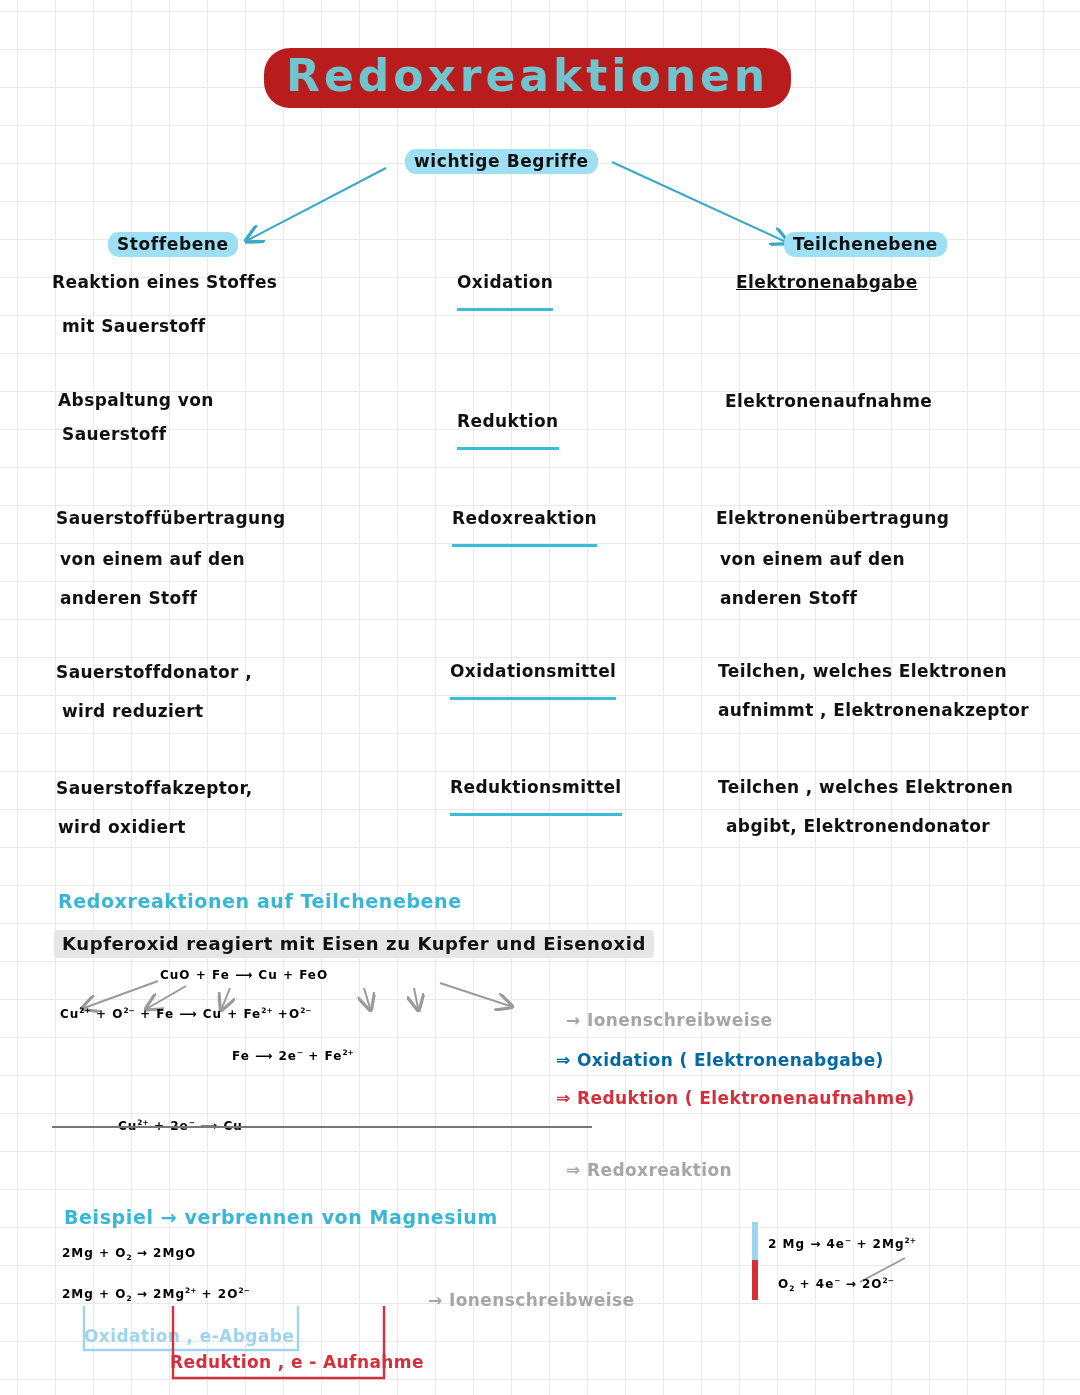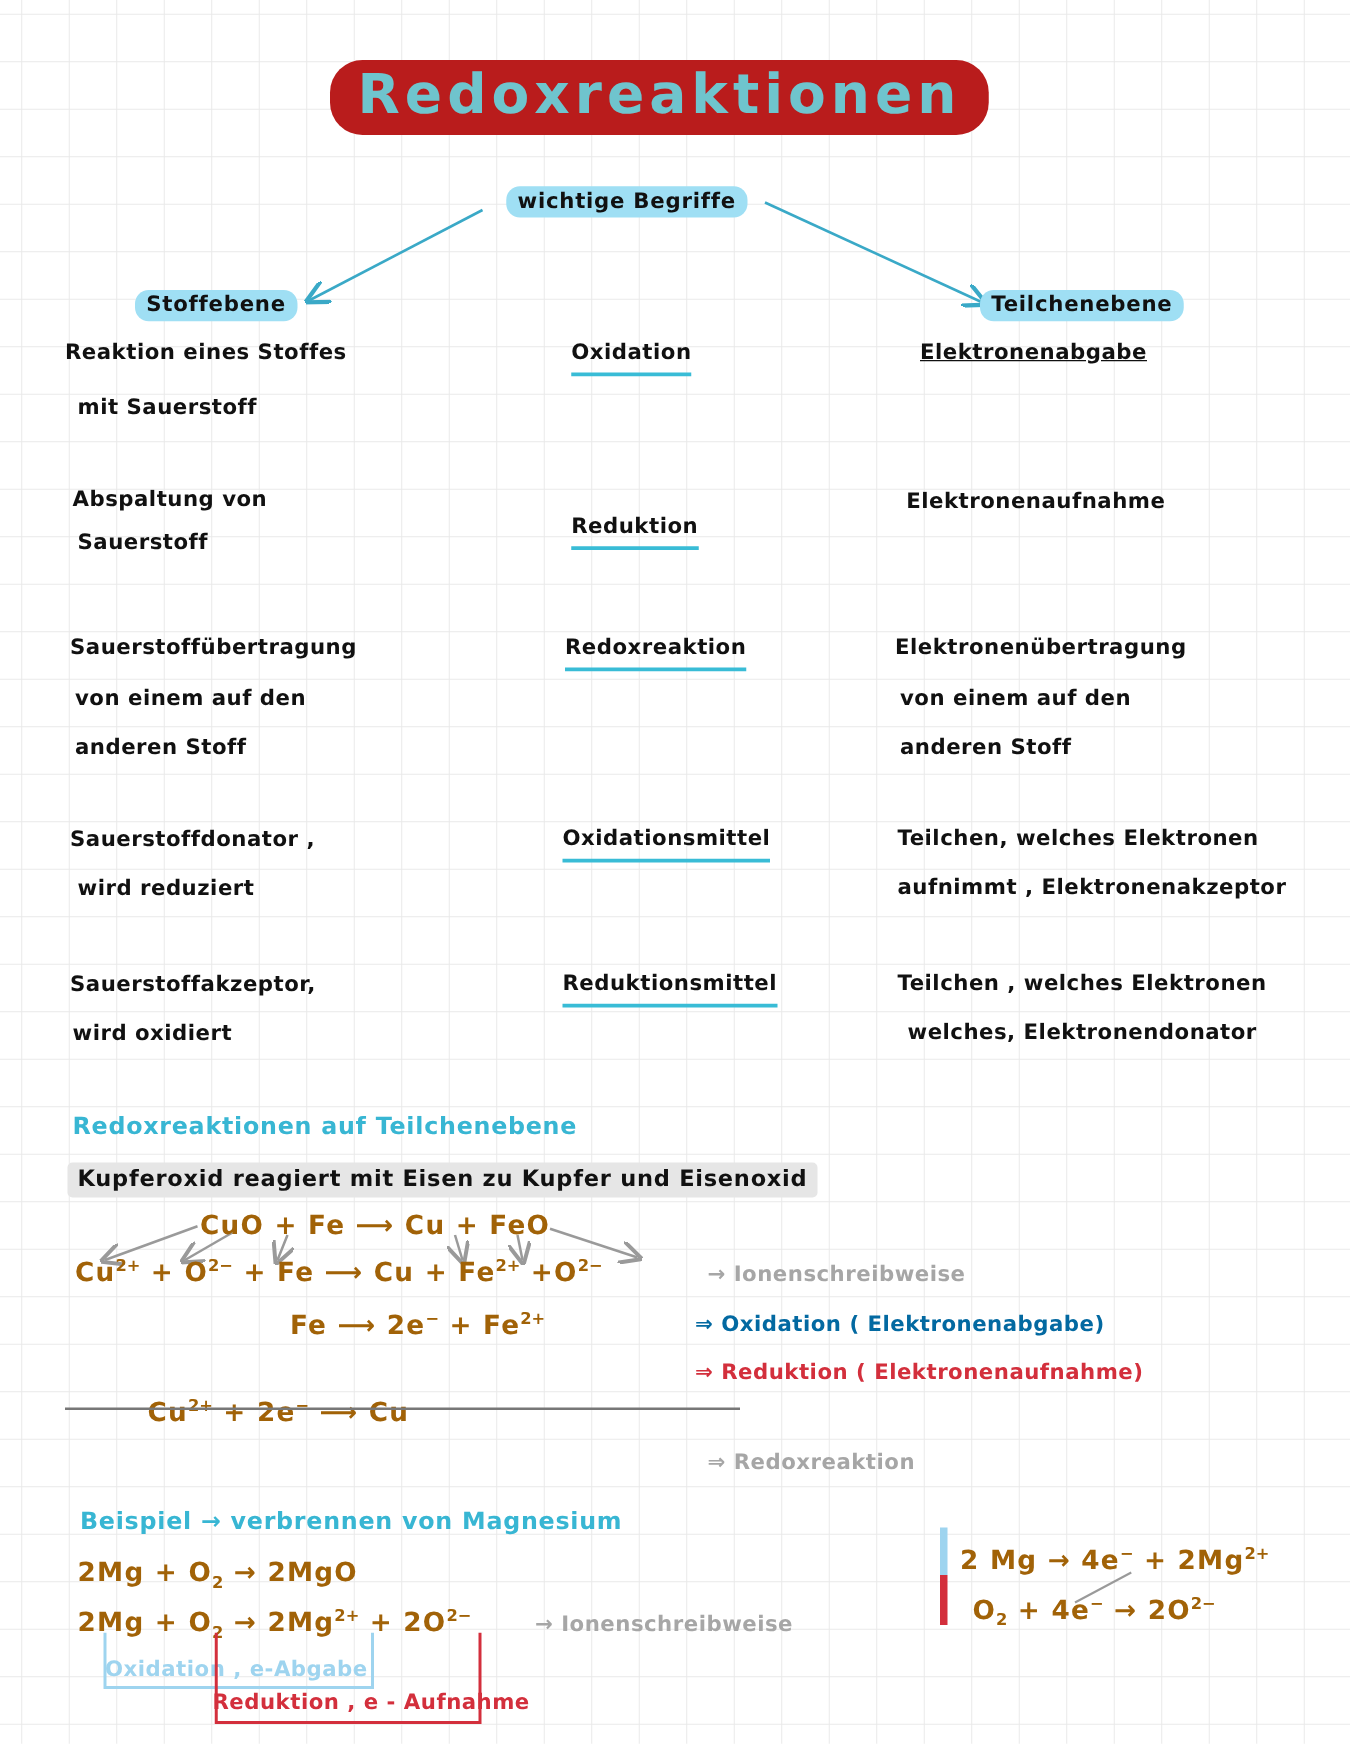--- a/index.html
+++ b/index.html
@@ -52,31 +52,31 @@
 
   
   #overlay{position:absolute;left:0;top:0;width:1080px;height:1395px;pointer-events:none;}
 
   
   .txt{position:absolute;font-size:17px;font-weight:700;color:#111;white-space:nowrap;letter-spacing:.4px;}
 
   
   .term{
     position:absolute;font-size:17px;font-weight:700;color:#111;white-space:nowrap;
-    padding-bottom:6px;letter-spacing:.4px;
+    padding-bottom:16px;letter-spacing:.4px;
     border-bottom:3px solid #39bcd6;
   }
 
   
   .cyanhead{
     position:absolute;font-size:19px;font-weight:700;color:#38b6d3;white-space:nowrap;letter-spacing:.6px;
   }
 
   
-  .eq{position:absolute;font-size:21px;font-weight:700;color:#a16207;white-space:nowrap;letter-spacing:1px;}
+  .eq{position:absolute;font-size:12px;font-weight:700;color:#000000;white-space:nowrap;letter-spacing:1px;}
   .eq sup{font-size:.62em;vertical-align:super;letter-spacing:0;}
   .eq sub{font-size:.62em;vertical-align:sub;letter-spacing:0;}
 
   
   .ann{position:absolute;font-size:17px;font-weight:700;white-space:nowrap;letter-spacing:.4px;}
   .ann.gray{color:#a6a6a6;}
   .ann.cyan{color:#0369a1;}
   .ann.red{color:#d32f3c;}
   .ann.lightblue{color:#9ed4ef;}
 
@@ -151,21 +151,21 @@
   <div class="txt" style="left:56px;top:662px;">Sauerstoffdonator ,</div>
   <div class="txt" style="left:62px;top:701px;">wird reduziert</div>
   <div class="term" style="left:450px;top:661px;">Oxidationsmittel</div>
   <div class="txt" style="left:718px;top:661px;">Teilchen, welches Elektronen</div>
   <div class="txt" style="left:718px;top:700px;">aufnimmt , Elektronenakzeptor</div>
 
   <div class="txt" style="left:56px;top:778px;">Sauerstoffakzeptor,</div>
   <div class="txt" style="left:58px;top:817px;">wird oxidiert</div>
   <div class="term" style="left:450px;top:777px;">Reduktionsmittel</div>
   <div class="txt" style="left:718px;top:777px;">Teilchen , welches Elektronen</div>
-  <div class="txt" style="left:726px;top:816px;">welches, Elektronendonator</div>
+  <div class="txt" style="left:726px;top:816px;">abgibt, Elektronendonator</div>
 
   <div class="cyanhead" style="left:58px;top:890px;">Redoxreaktionen auf Teilchenebene</div>
 
   <div class="chip grayhl" style="left:54px;top:930px;font-size:18px;padding:3px 8px 4px 8px;">Kupferoxid reagiert mit Eisen zu Kupfer und Eisenoxid</div>
 
   <div class="eq" style="left:160px;top:968px;">CuO  + Fe  ⟶  Cu + FeO</div>
 
   <div class="eq" style="left:60px;top:1006px;">Cu<sup>2+</sup> + O<sup>2−</sup> + Fe  ⟶   Cu  + Fe<sup>2+</sup> +O<sup>2−</sup></div>
 
   <div class="eq" style="left:232px;top:1048px;">Fe  ⟶  2e<sup>−</sup> + Fe<sup>2+</sup></div>

